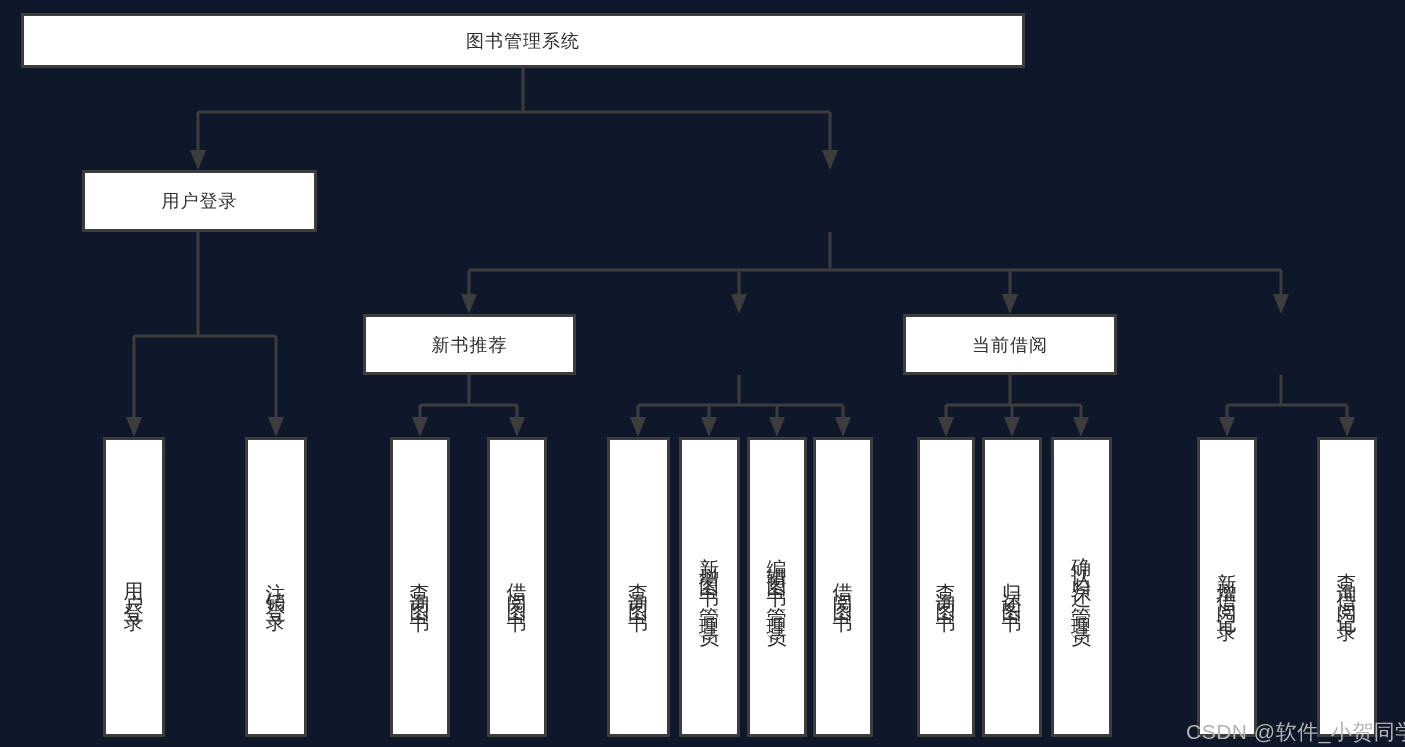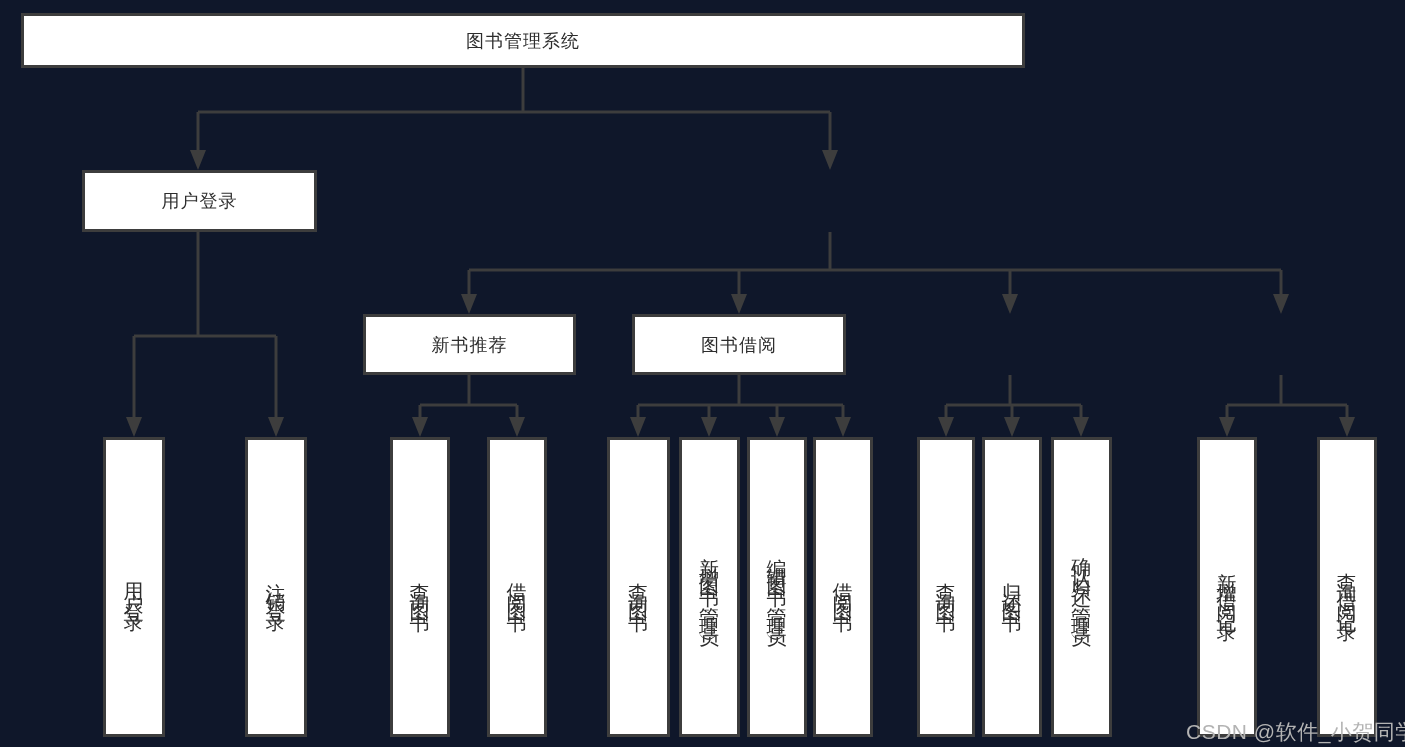--- a/index.html
+++ b/index.html
@@ -132,22 +132,22 @@
     <span class="hlabel">图书管理系统</span>
   </div>
 
   <div class="node" style="left:82px; top:170px; width:235px; height:62px;">
     <span class="hlabel">用户登录</span>
   </div>
 
   <div class="node" style="left:363px; top:314px; width:213px; height:61px;">
     <span class="hlabel">新书推荐</span>
   </div>
-  <div class="node" style="left:632px; top:314px; width:214px; height:61px;">
-    <span class="hlabel">图书借阅</span>
+  <div class="node" style="left:903px; top:314px; width:214px; height:61px;">
+    <span class="hlabel">当前借阅</span>
   </div>
 
   <div class="node" style="left:103px; top:437px; width:62px; height:300px;">
     <span class="vlabel">用户登录</span>
   </div>
   <div class="node" style="left:245px; top:437px; width:62px; height:300px;">
     <span class="vlabel">注销登录</span>
   </div>
 
   <div class="node" style="left:390px; top:437px; width:60px; height:300px;">

